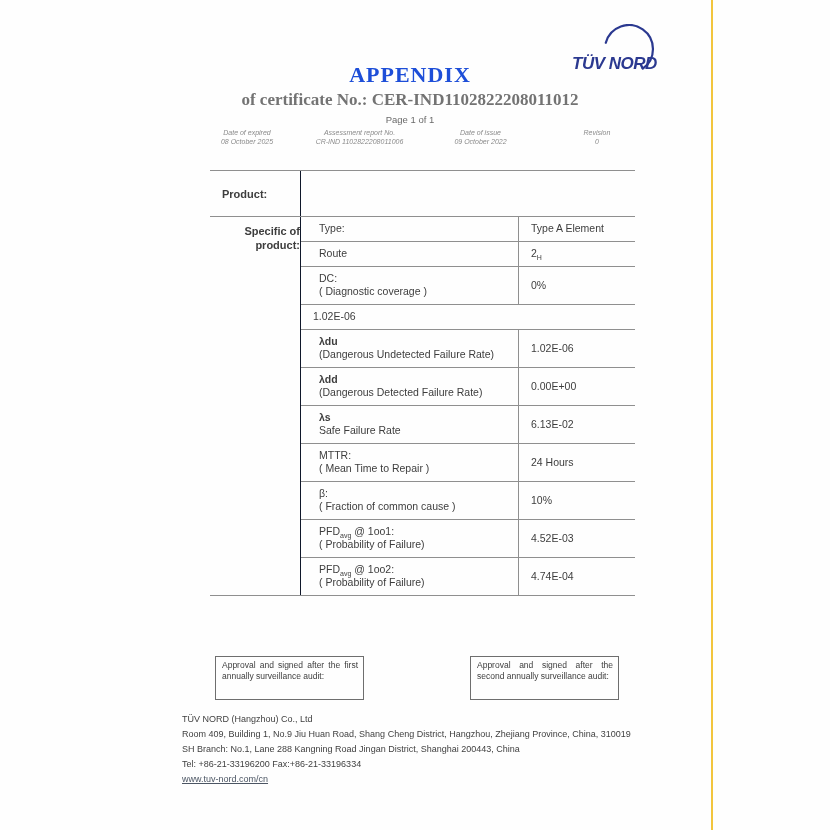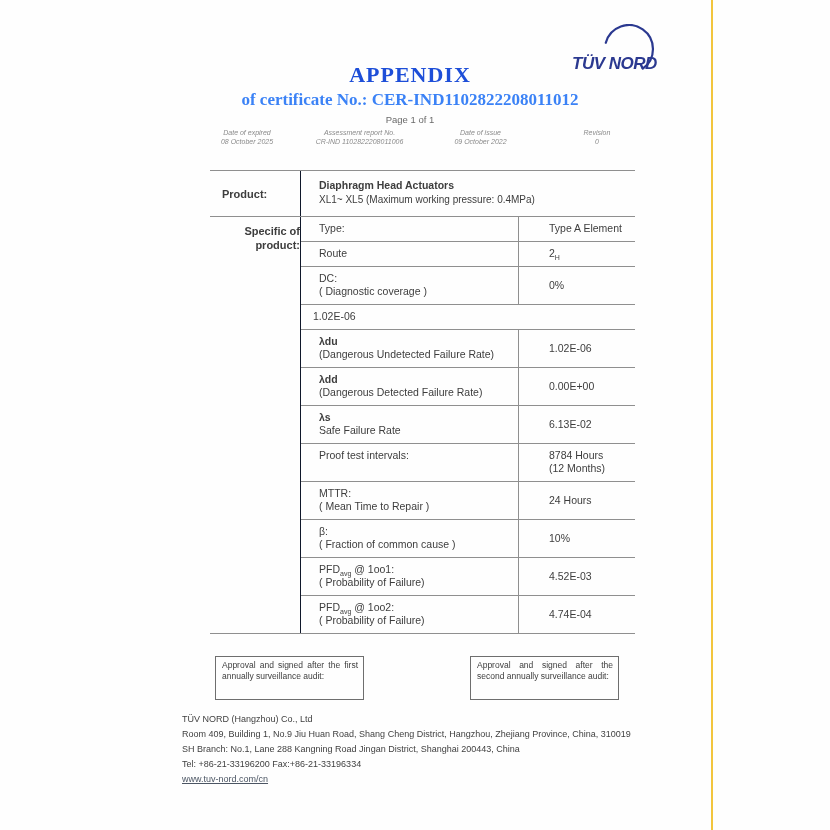--- a/index.html
+++ b/index.html
@@ -22,21 +22,21 @@
   }
 
   
   .title-block{position:absolute;left:180px;top:62px;width:460px;text-align:center;}
   .title-main{
     font-family:"Liberation Serif", serif;font-weight:bold;font-size:22px;
     color:#1d4ed8;letter-spacing:1px;
   }
   .title-sub{
     font-family:"Liberation Serif", serif;font-weight:bold;font-size:17px;
-    color:#3b82f6;margin-top:2px;
+    color:#737373;margin-top:2px;
   }
   .title-page{font-size:9.5px;color:#6a6a6a;margin-top:4px;}
 
   
   .meta-row{position:absolute;top:128px;left:0;width:712px;}
   .meta-col{position:absolute;text-align:center;font-style:italic;font-size:7px;line-height:9px;color:#8a8a8a;}
   .meta-col.c1{left:197px;width:100px;}
   .meta-col.c2{left:297px;width:125px;}
   .meta-col.c3{left:428px;width:105px;}
   .meta-col.c4{left:555px;width:84px;}
@@ -49,21 +49,21 @@
   .side-label{width:91px;border-right:1px solid #0f172a;box-sizing:border-box;
     font-weight:bold;font-size:11px;line-height:14px;}
   .product-section .side-label{display:flex;align-items:center;padding-left:12px;}
   .product-content{flex:1;padding:7px 0 6px 18px;}
   .product-name{font-weight:bold;line-height:14px;}
   .product-desc{font-size:10px;line-height:14px;margin-top:1px;}
 
   .specific-section{display:flex;border-bottom:1px solid #8f8f8f;}
   .specific-section .side-label{padding:7px 0 0 12px;text-align:right;}
   .spec-rows{flex:1;display:flex;flex-direction:column;}
-  .spec-row{display:flex;border-bottom:1px solid #8f8f8f;gap:18px;}
+  .spec-row{display:flex;border-bottom:1px solid #8f8f8f;}
   .spec-row:last-child{border-bottom:none;}
   .param{width:218px;box-sizing:border-box;border-right:1px solid #8f8f8f;
     padding:5px 6px 6px 18px;line-height:13px;}
   .param .b{font-weight:bold;}
   .value{flex:1;display:flex;flex-direction:column;justify-content:center;
     padding:5px 0 6px 12px;line-height:13px;}
   sub.ss{font-size:7px;line-height:0;}
 
   
   .approval-box{
@@ -112,24 +112,20 @@
     <div class="meta-col c4">
       <div>Revision</div>
       <div>0</div>
     </div>
   </div>
 
   <div class="cert-table">
 
     <div class="product-section">
       <div class="side-label">Product:</div>
-      <div class="product-content">
-        <div class="product-name">Diaphragm Head Actuators</div>
-        <div class="product-desc">XL1~ XL5 (Maximum working pressure: 0.4MPa)</div>
-      </div>
     </div>
 
     <div class="specific-section">
       <div class="side-label">
         <div>Specific of</div>
         <div>product:</div>
       </div>
       <div class="spec-rows">
     <div class="spec-row">
       <div class="param">
@@ -197,30 +193,20 @@
       <div class="param">
         <div class="p-line1"><span class="p-l1 b">λs</span><sub class="ss p-sub"></sub><span class="p-rest"></span></div>
         <div class="p-l2">Safe Failure Rate</div>
       </div>
       <div class="value">
         <div><span class="v-main">6.13E-02</span><sub class="ss v-sub"></sub></div>
 
       </div>
     </div>
 
-    <div class="spec-row">
-      <div class="param">
-        <div class="p-line1"><span class="p-l1">Proof test intervals:</span><sub class="ss p-sub"></sub><span class="p-rest"></span></div>
-
-      </div>
-      <div class="value">
-        <div><span class="v-main">8784 Hours</span><sub class="ss v-sub"></sub></div>
-        <div class="v-l2">(12 Months)</div>
-      </div>
-    </div>
 
     <div class="spec-row">
       <div class="param">
         <div class="p-line1"><span class="p-l1">MTTR:</span><sub class="ss p-sub"></sub><span class="p-rest"></span></div>
         <div class="p-l2">( Mean Time to Repair )</div>
       </div>
       <div class="value">
         <div><span class="v-main">24 Hours</span><sub class="ss v-sub"></sub></div>
 
       </div>

